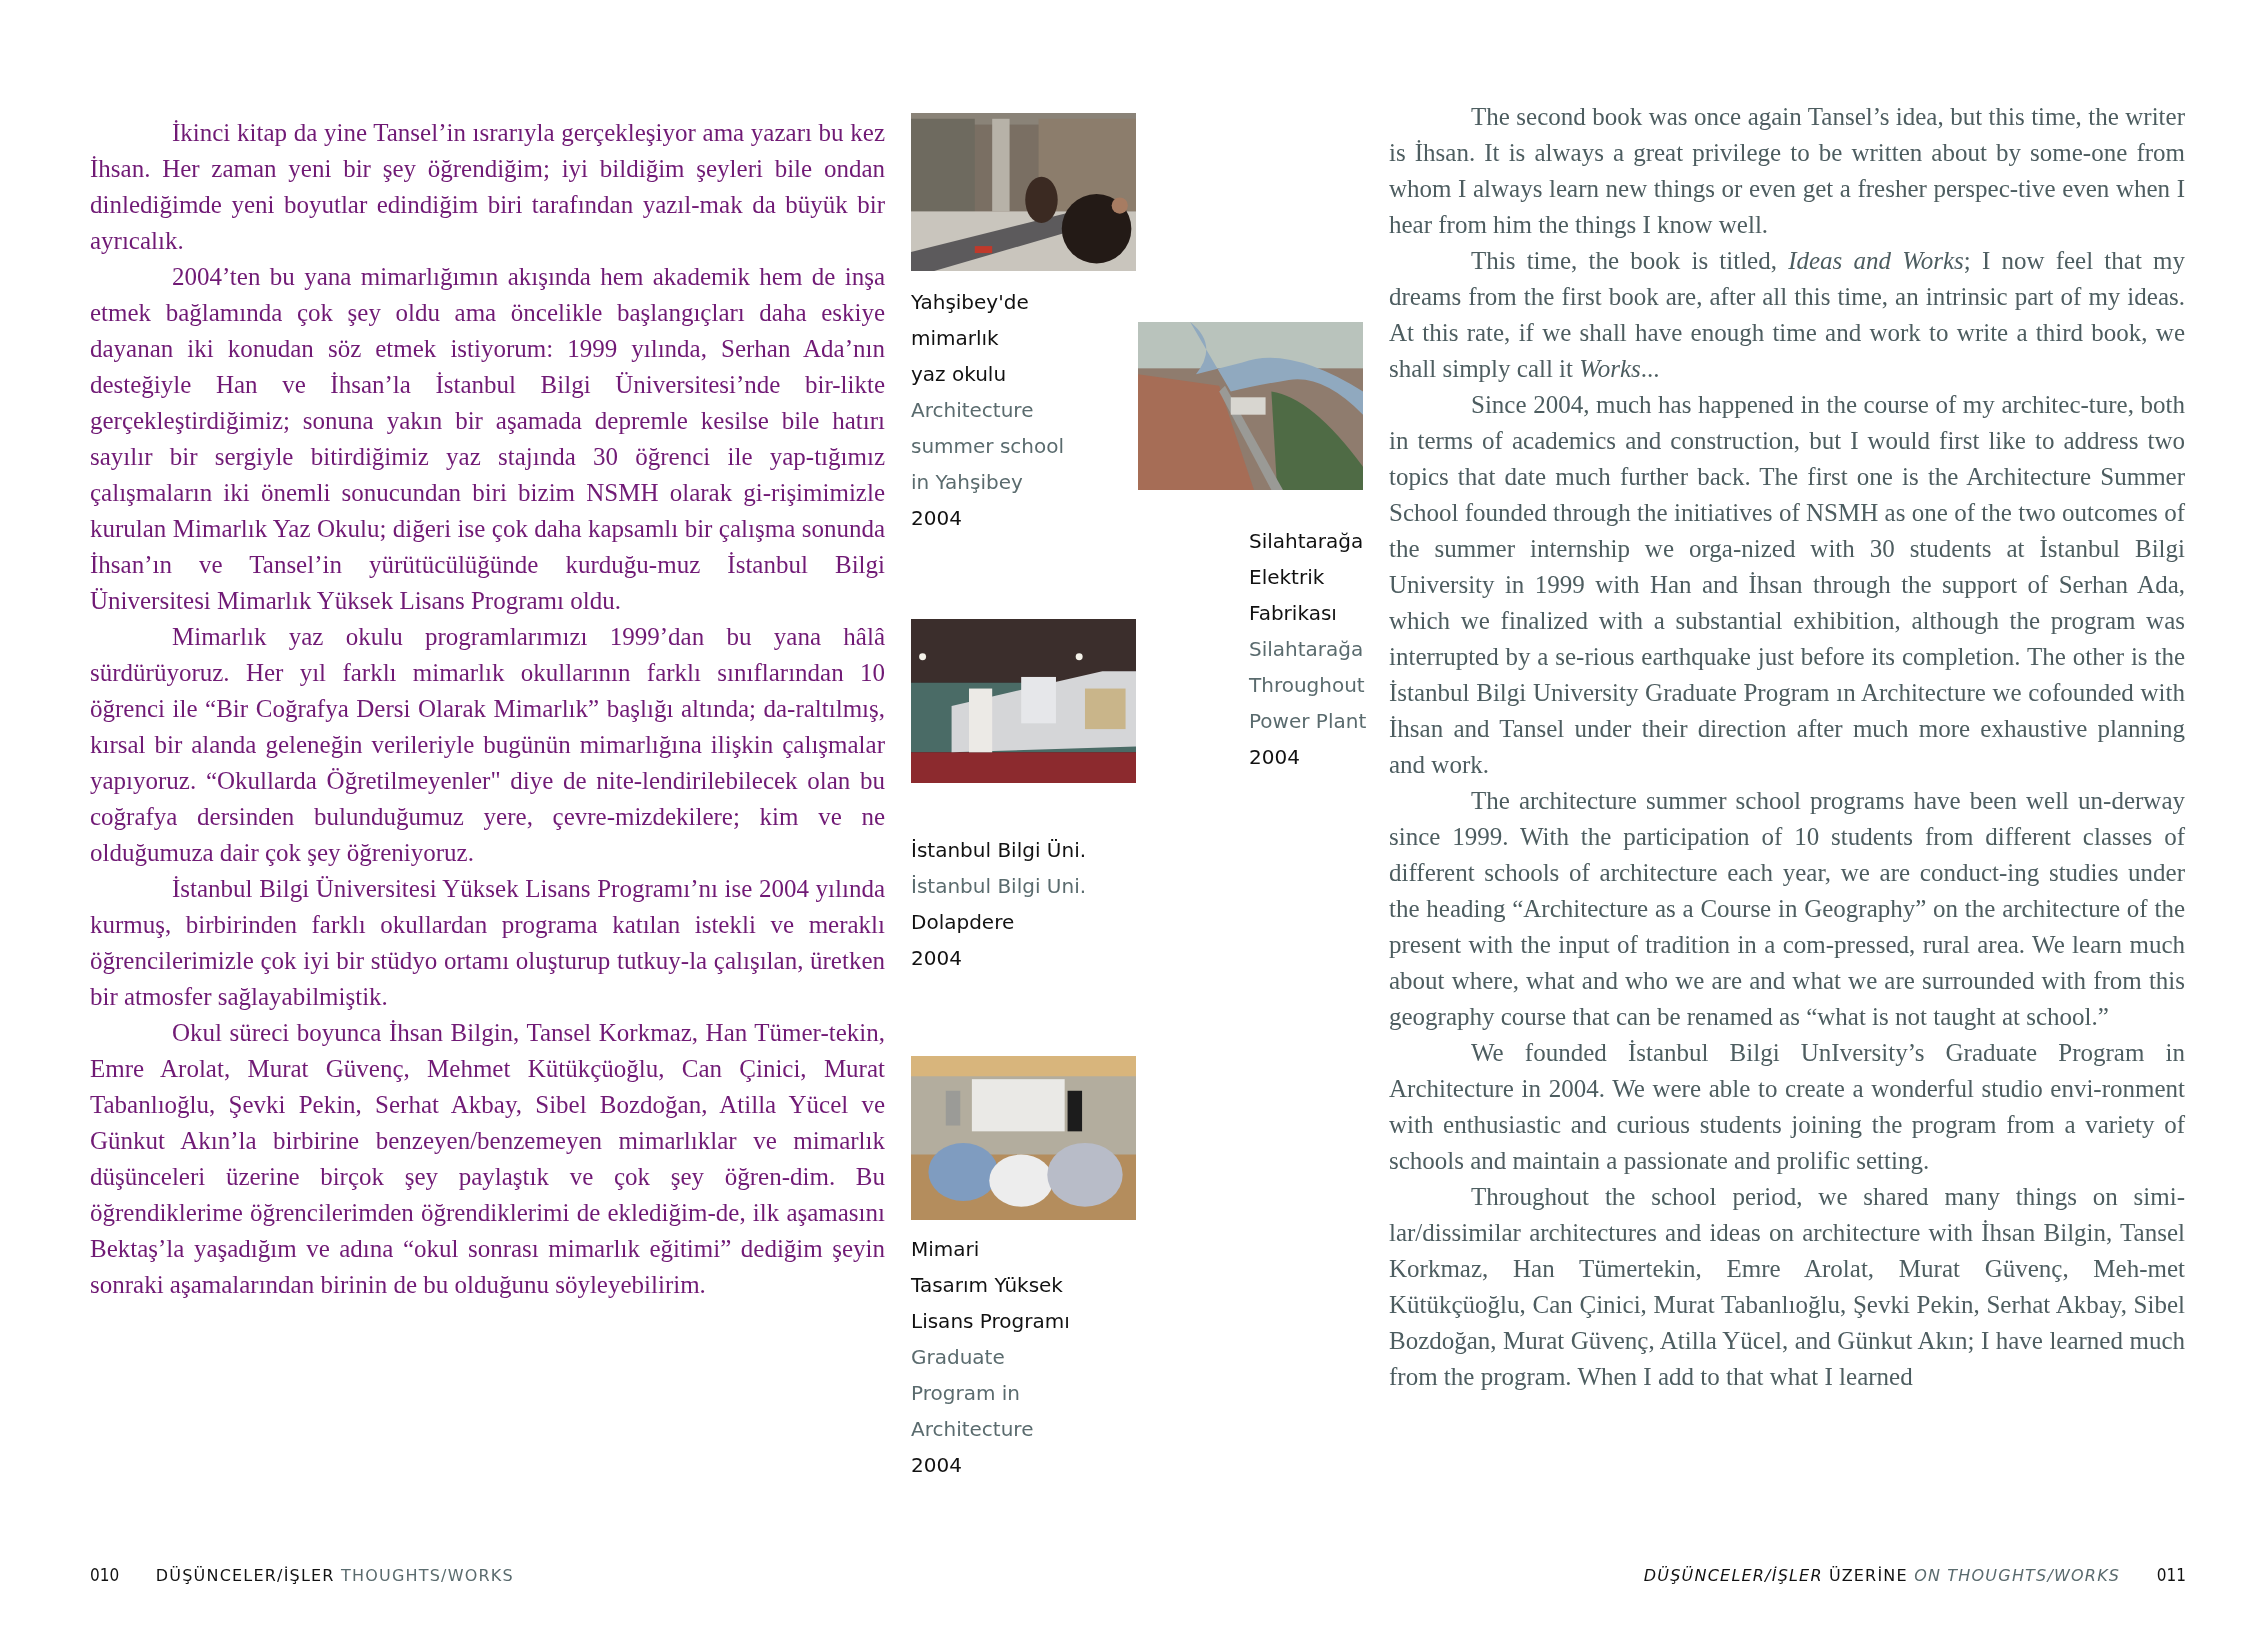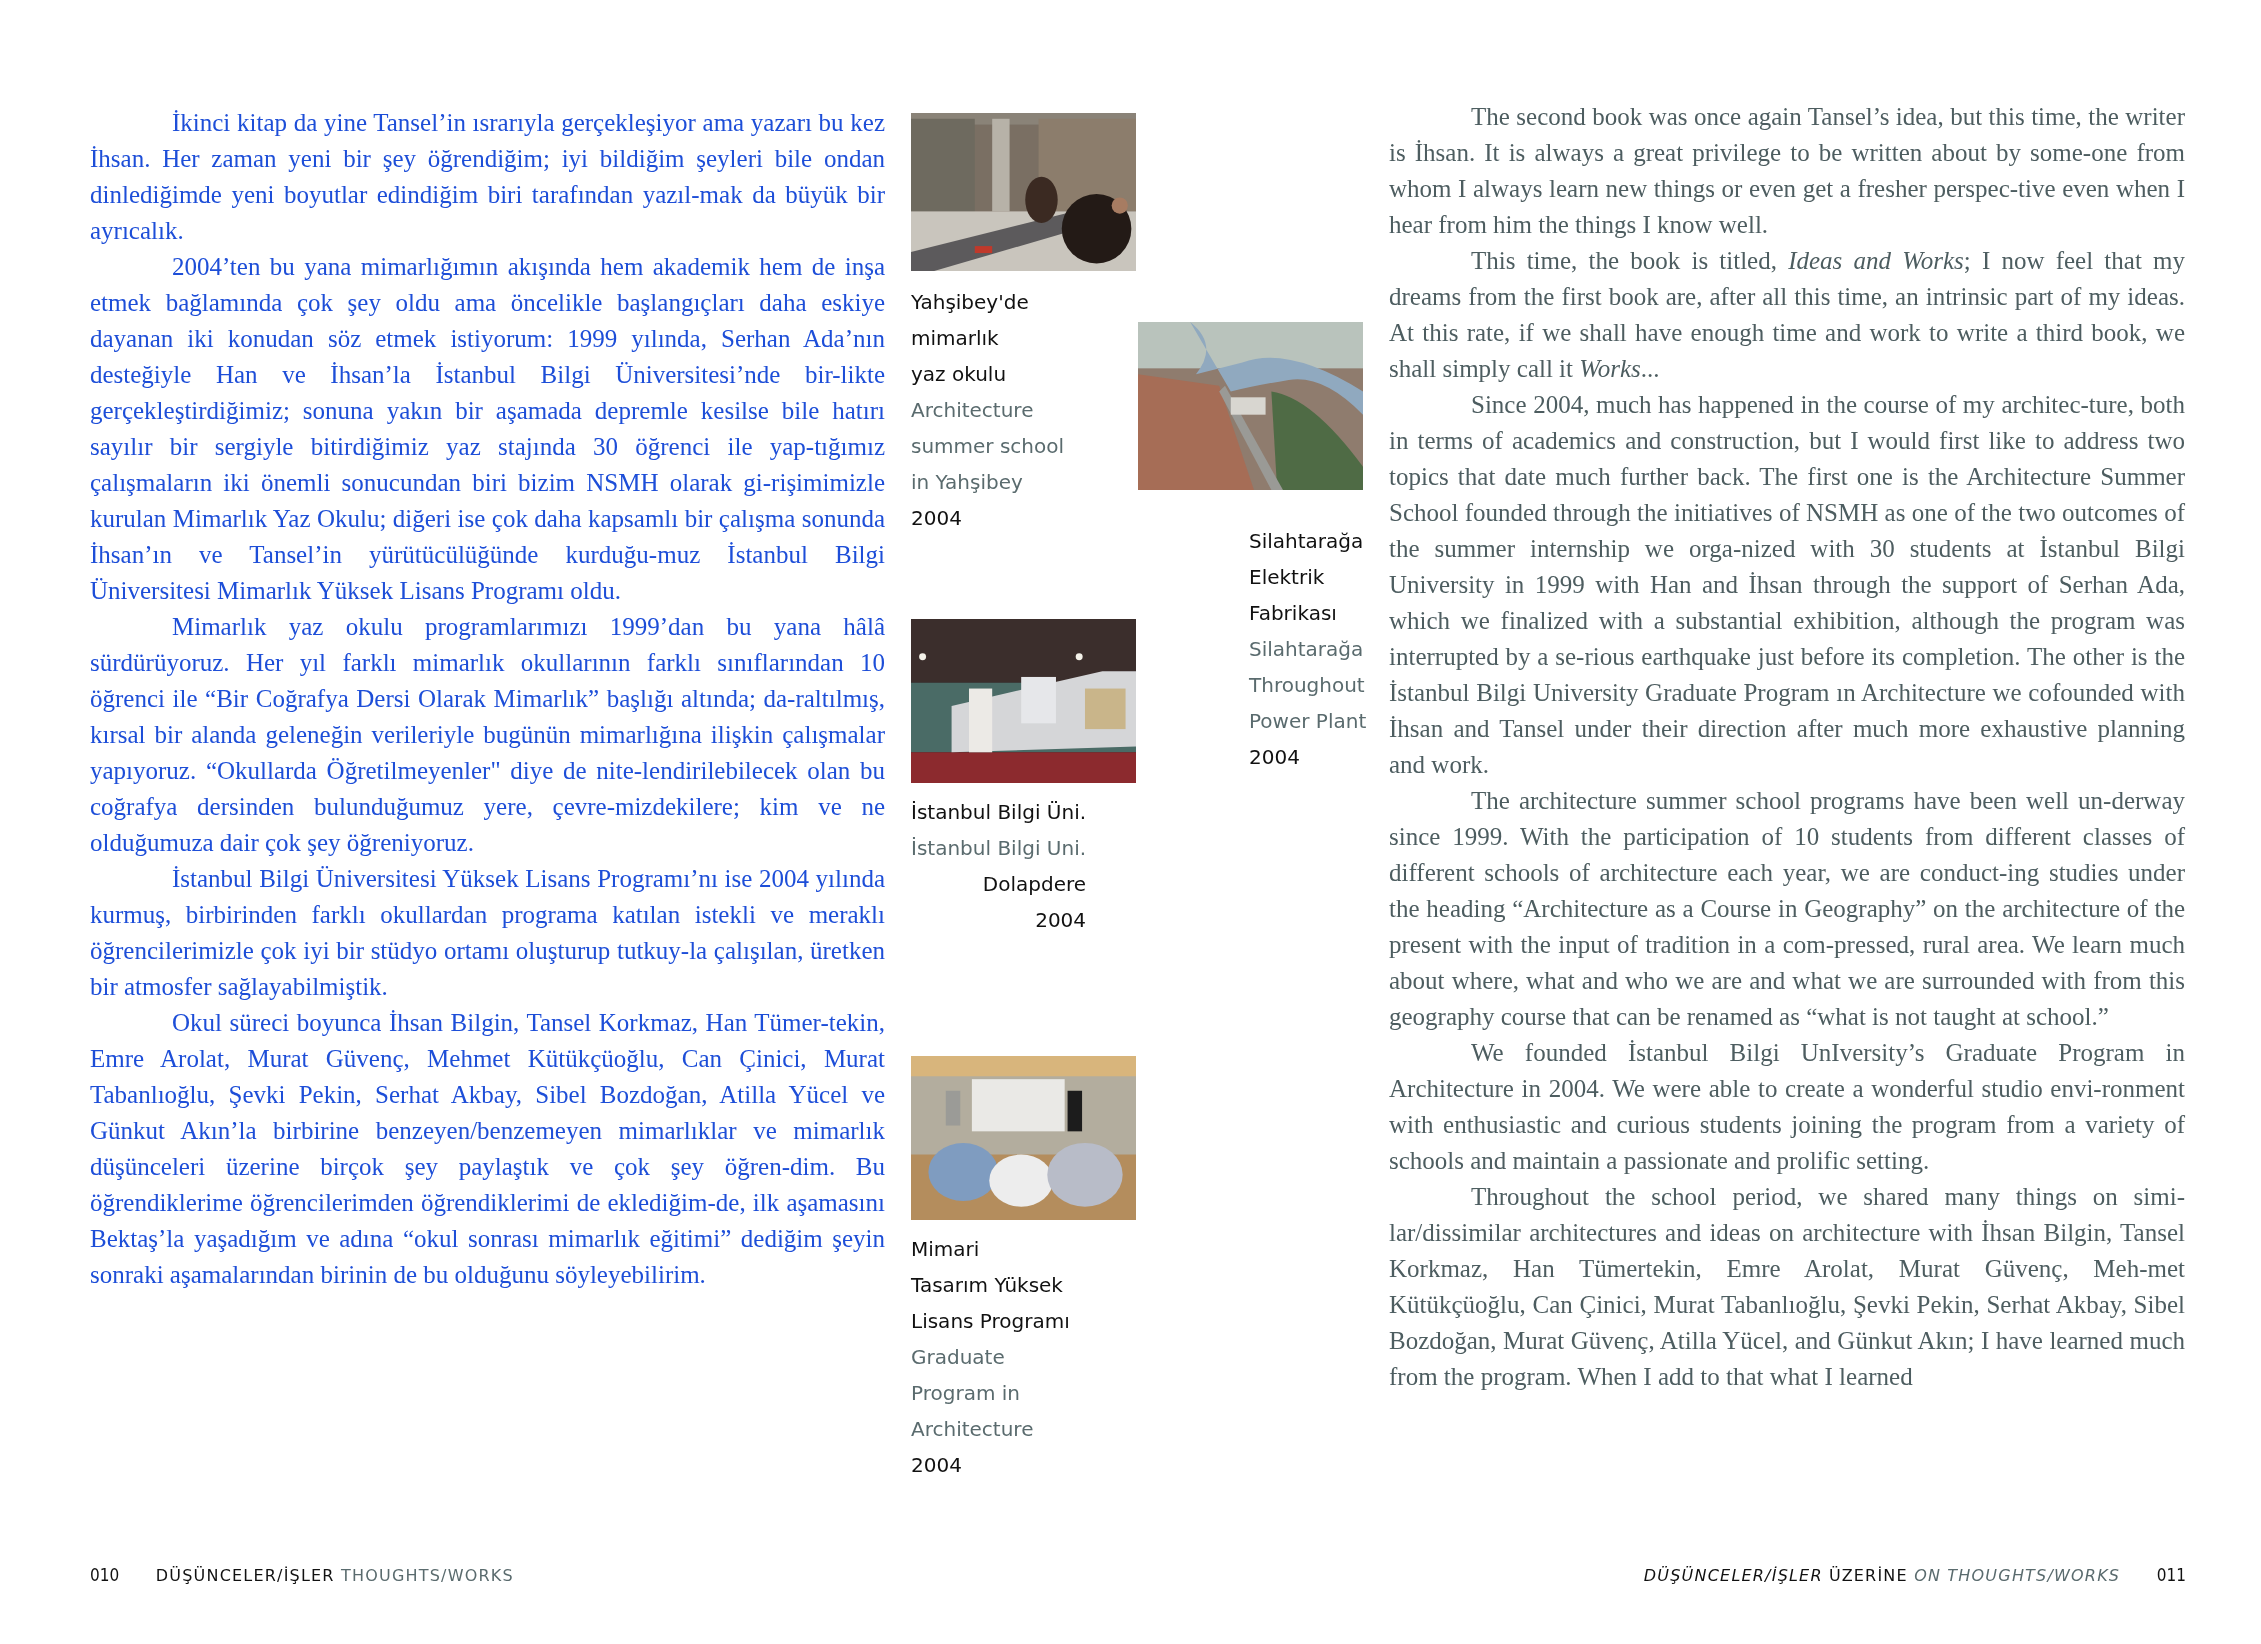--- a/index.html
+++ b/index.html
@@ -6,21 +6,21 @@
   body { width: 2261px; height: 1645px; position: relative; overflow: hidden; }
   .col {
     position: absolute;
     font-family: "Liberation Serif", "DejaVu Serif", serif;
     font-size: 25px;
     line-height: 36px;
     text-align: justify;
     hyphens: manual;
   }
   .col p { margin: 0; text-indent: 82px; }
-  #left-col { left: 90px; top: 105px; width: 795px; color: #1d4ed8; }
+  #left-col { left: 90px; top: 115px; width: 795px; color: #701a75; }
   #right-col { left: 1389px; top: 99px; width: 796px; color: #4d5d60; }
   .photo { position: absolute; overflow: hidden; }
   .cap {
     position: absolute;
     font-family: "DejaVu Sans", sans-serif;
     font-size: 20px;
     line-height: 36px;
     color: #111;
   }
   .cap .en { color: #5a6b6e; }
@@ -112,21 +112,21 @@
 <div class="cap" style="left:1249px; top:503px;margin-top:20px;">
   <div>Silahtarağa</div>
   <div>Elektrik</div>
   <div>Fabrikası</div>
   <div class="en">Silahtarağa</div>
   <div class="en">Throughout</div>
   <div class="en">Power Plant</div>
   <div>2004</div>
 </div>
 
-<div class="cap" style="left:911px; top:794px;text-align:right;">
+<div class="cap" style="left:911px; top:832px;">
   <div>İstanbul Bilgi Üni.</div>
   <div class="en">İstanbul Bilgi Uni.</div>
   <div>Dolapdere</div>
   <div>2004</div>
 </div>
 
 <div class="cap" style="left:911px; top:1231px;">
   <div>Mimari</div>
   <div>Tasarım Yüksek</div>
   <div>Lisans Programı</div>

